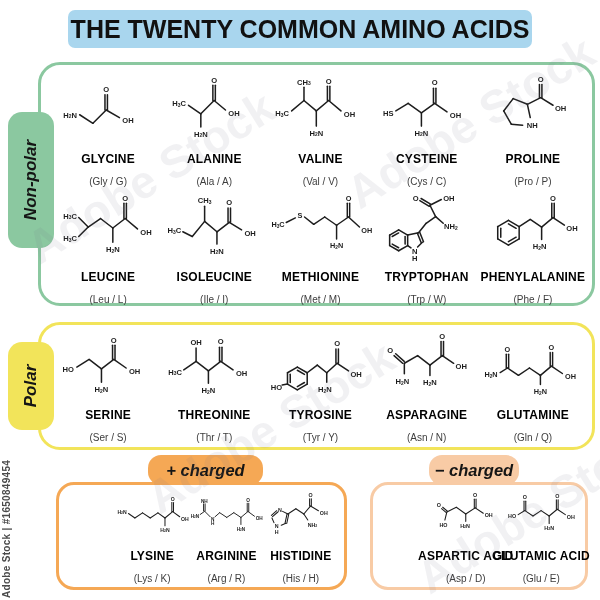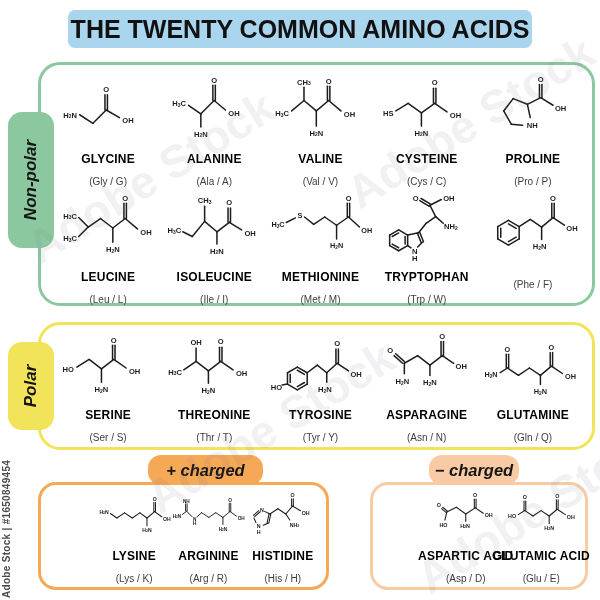--- a/index.html
+++ b/index.html
@@ -5,21 +5,21 @@
   html,body{margin:0;padding:0;}
   body{width:600px;height:600px;position:relative;background:#ffffff;overflow:hidden;
        font-family:"Liberation Sans",sans-serif;}
   .title-pill{position:absolute;left:68px;top:10px;width:464px;height:38px;border-radius:7px;
        display:flex;align-items:center;justify-content:center;
        font-size:25px;font-weight:bold;color:#111;letter-spacing:0px;}
   .section-box{position:absolute;background:#fff;border:3px solid #ccc;box-sizing:border-box;
        border-radius:22px;}
   #box-nonpolar{left:38px;top:62px;width:557px;height:244px;}
   #box-polar{left:38px;top:322px;width:557px;height:128px;}
-  #box-pos{left:38px;top:482px;width:291px;height:108px;border-radius:18px;padding-left:48px;}
+  #box-pos{left:56px;top:482px;width:291px;height:108px;border-radius:18px;padding-left:48px;}
   #box-neg{left:370px;top:482px;width:218px;height:108px;border-radius:18px;}
   .acid-grid{display:grid;width:100%;height:100%;box-sizing:border-box;padding:4px 6px 3px 14px;}
   #box-pos .acid-grid,#box-neg .acid-grid{padding:3px 6px 3px 8px;}
   .acid-cell{display:flex;flex-direction:column;align-items:center;justify-content:flex-start;min-width:0;}
   .structure{width:100%;display:block;}
   #box-nonpolar svg{height:82px;}
   #box-polar svg{height:78px;}
   #box-pos svg,#box-neg svg{height:60px;}
   .structure line{stroke:#1d1d1d;stroke-width:1.6;stroke-linecap:round;}
   .structure text{font-family:"Liberation Sans",sans-serif;font-size:8px;font-weight:bold;fill:#1d1d1d;}
@@ -242,20 +242,21 @@
           <line x1="53" y1="31" x2="65" y2="39"></line>
           <line x1="65" y1="39" x2="65" y2="52"></line>
           <line x1="65" y1="39" x2="77" y2="29"></line>
           <line x1="77" y1="29" x2="89" y2="37"></line>
           <line x1="75.7" y1="29" x2="75.7" y2="14"></line>
           <line x1="78.3" y1="29" x2="78.3" y2="14"></line>
           <text x="63" y="59" text-anchor="middle" dominant-baseline="central"><tspan>H</tspan><tspan dy="1.8" font-size="5.2">2</tspan><tspan dy="-1.8">N</tspan></text>
           <text x="77" y="8" text-anchor="middle" dominant-baseline="central"><tspan>O</tspan></text>
           <text x="97" y="40" text-anchor="middle" dominant-baseline="central"><tspan>O</tspan><tspan>H</tspan></text>
         </svg>
+        <div class="acid-name">PHENYLALANINE</div>
         <div class="acid-abbr">(Phe / F)</div>
       </div>
     </div>
 </div>
 
 <div class="side-tag" id="tag-polar" style="background: rgb(242, 228, 90);">
   <span>Polar</span>
 </div>
 <div class="section-box" id="box-polar" style="border-color: rgb(242, 228, 90);">
   <div class="acid-grid" style="grid-template-columns: repeat(5, 1fr);">

